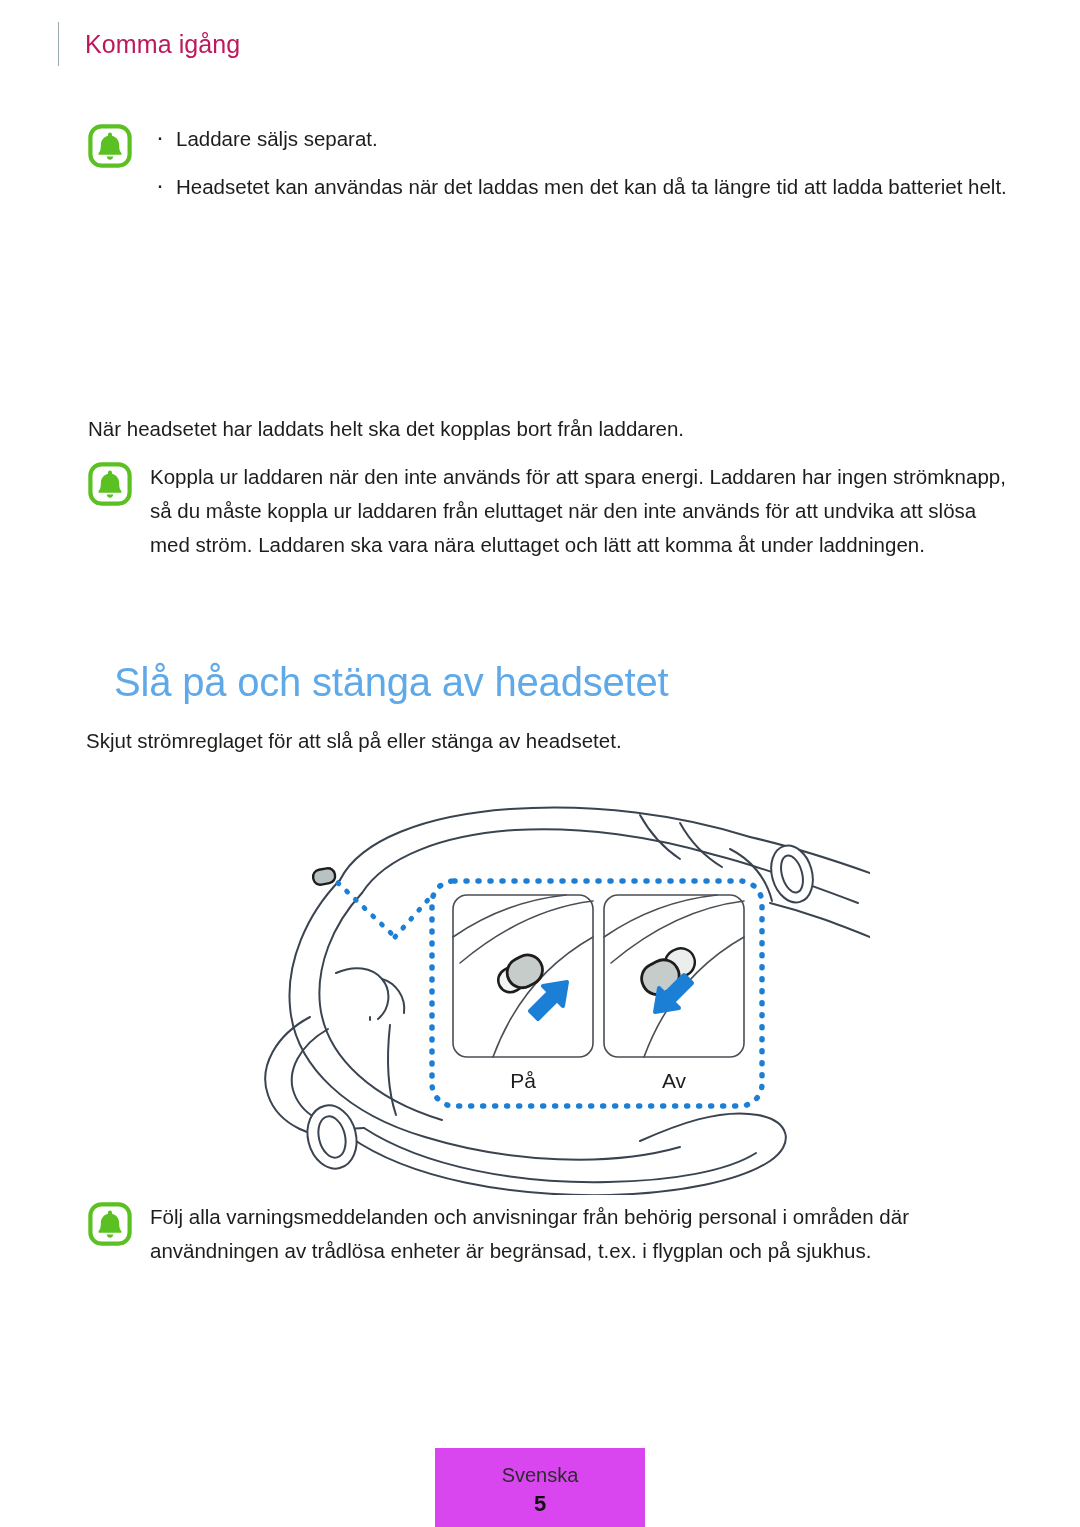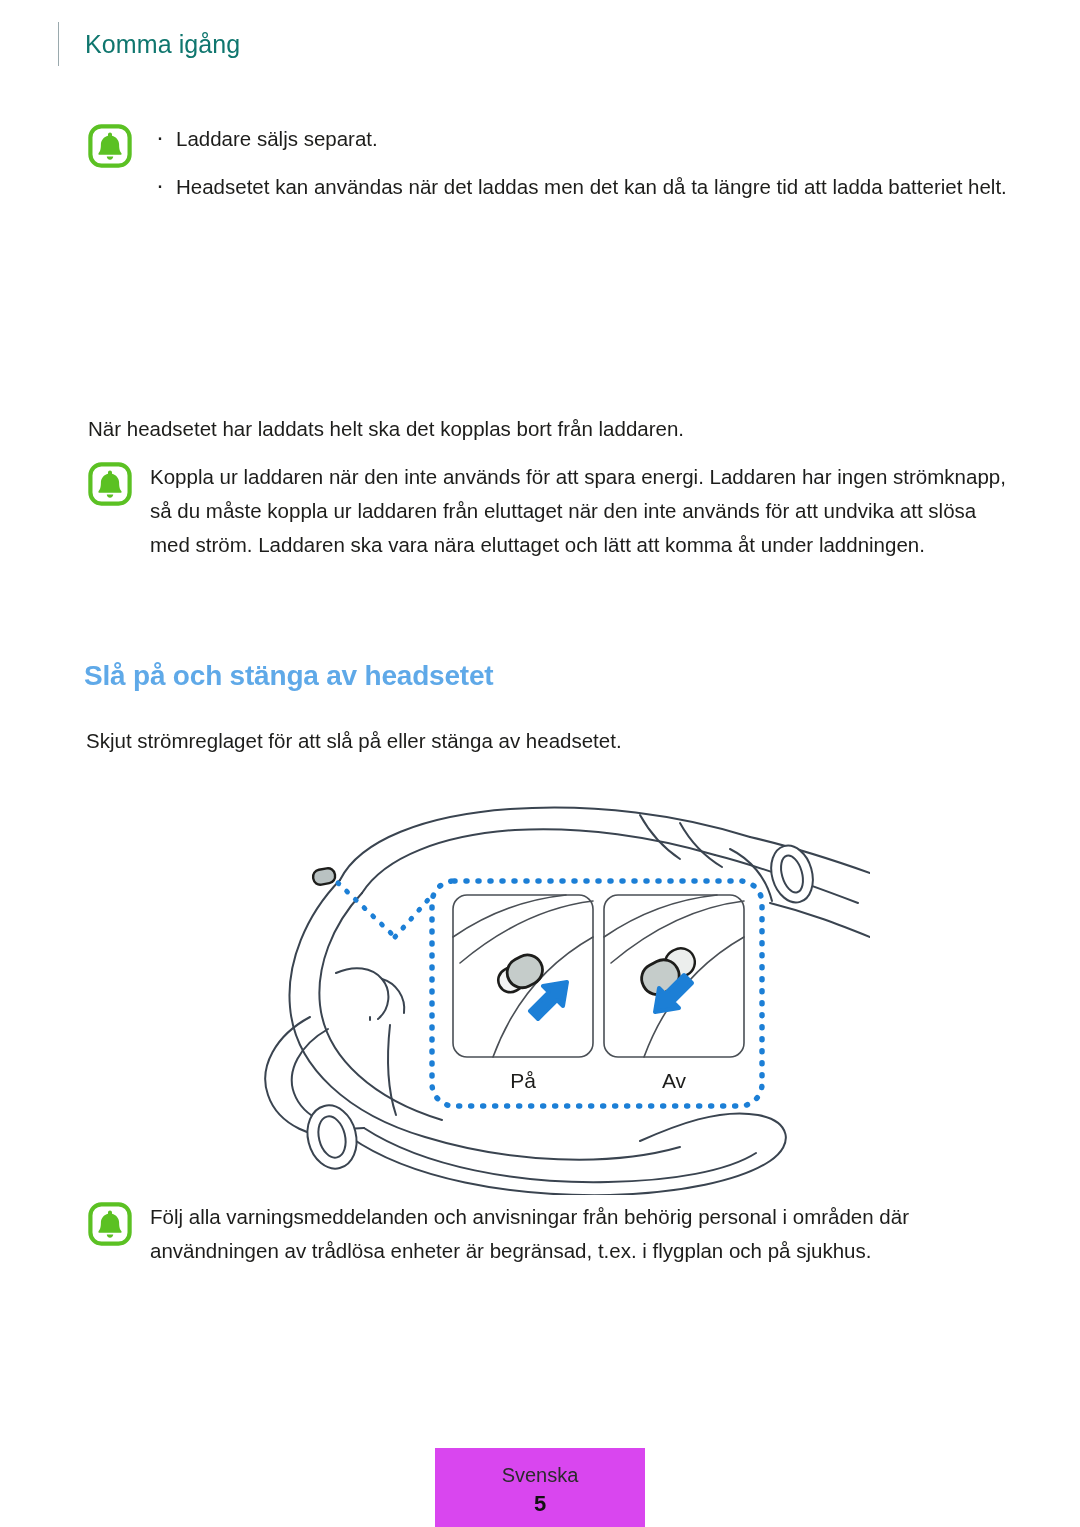--- a/index.html
+++ b/index.html
@@ -26,21 +26,21 @@
     height: 44px;
   }
   .header-rule {
     width: 1px;
     height: 44px;
     background: #9aa9ad;
     margin-right: 26px;
   }
   .header-title {
     font-size: 25px;
-    color: #0f766e;
+    color: #be185d;
     letter-spacing: 0.1px;
     white-space: nowrap;
   }
 
   
   .note {
     position: absolute;
     display: flex;
     align-items: flex-start;
   }
@@ -80,25 +80,26 @@
   .plain-para {
     position: absolute;
     font-size: 20.5px;
     line-height: 34px;
     color: #1d1d1b;
   }
 
   
   .section-heading {
     position: absolute;
-    font-size: 28px;
-    font-weight: bold;
+    font-size: 40px;
+    font-weight: normal;
     color: #5fa9e8;
     letter-spacing: -0.2px;
     white-space: nowrap;
+    margin-left: 30px;
   }
 
   
   .illustration {
     position: absolute;
     left: 210px;
     top: 785px;
     width: 660px;
     height: 410px;
   }

